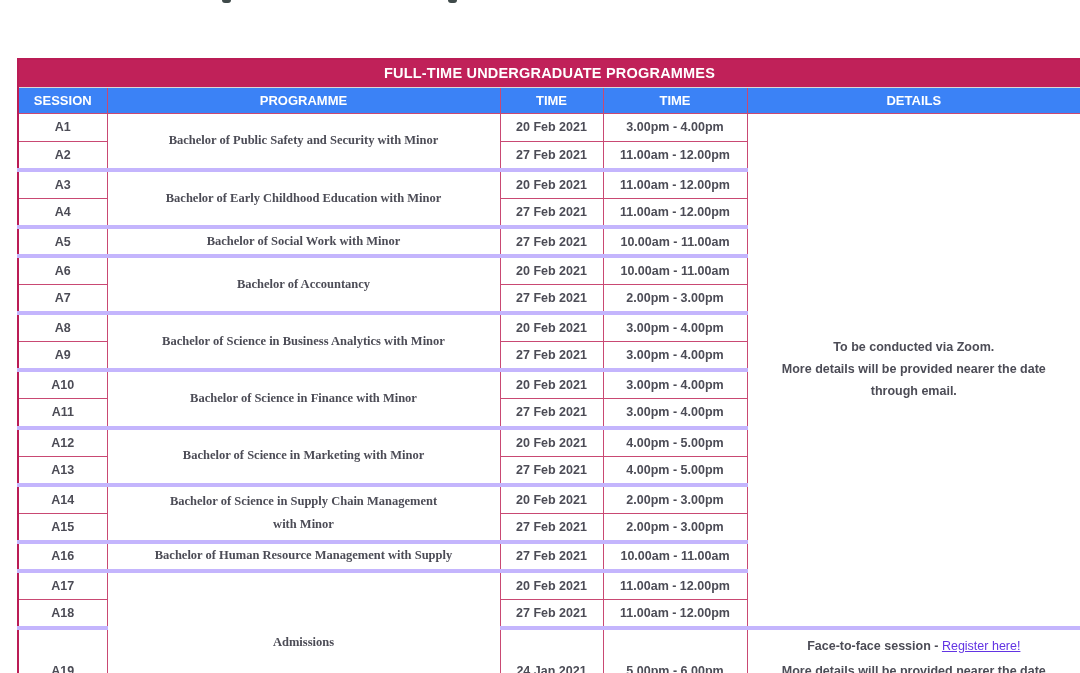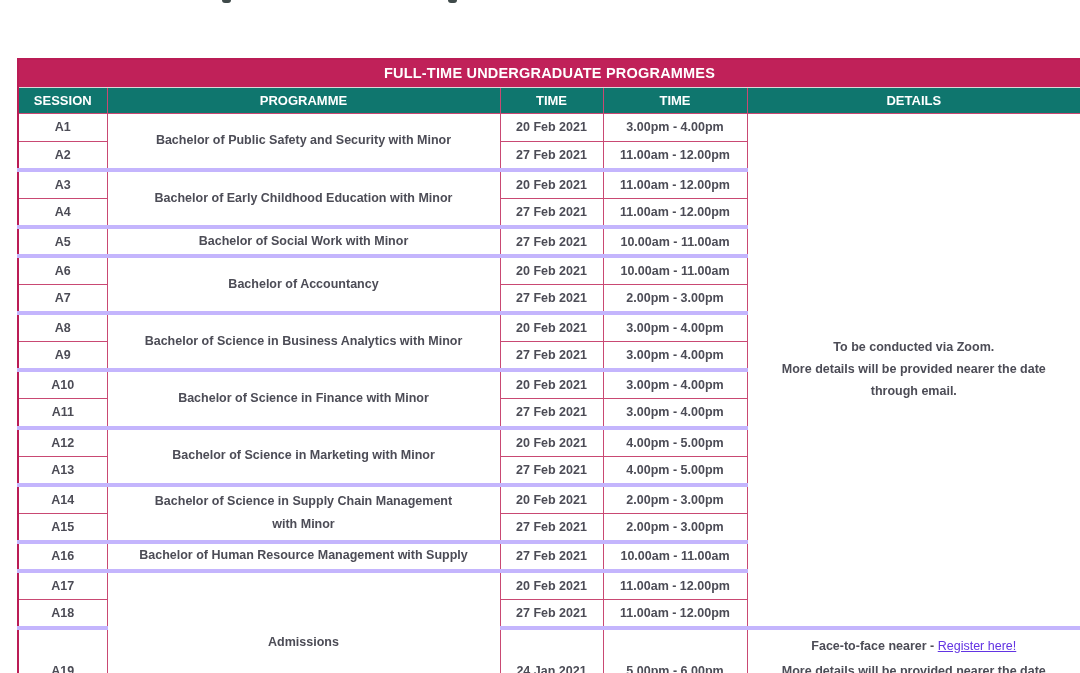--- a/index.html
+++ b/index.html
@@ -30,35 +30,35 @@
   td, th { border: 1px solid #c94973; padding: 0 4px; }
 
   tr.title-row td {
     background: #c02159; color: #ffffff;
     font-size: 14.5px; font-weight: bold;
     text-align: center; height: 28px;
     letter-spacing: .2px;
     border-bottom: 1px solid #d9d9d9;
   }
   tr.colhead-row th {
-    background: #0f766e; color: #ffffff;
+    background: #3b82f6; color: #ffffff;
     font-size: 13px; font-weight: bold;
     text-align: center; height: 26px;
   }
 
   tbody tr { height: 28.6px; }
   tbody tr.tall { height: 86px; }
   tbody td {
     font-size: 12.5px; font-weight: bold;
     color: #4c4c56; text-align: center;
     vertical-align: middle;
   }
   tr.group-start td { border-top: 4px solid #c4b5fd; }
 
-  td.programme-cell { white-space: pre-line; line-height: 1.9; }
+  td.programme-cell { white-space: pre-line; line-height: 1.9; font-family: Liberation Serif, serif; }
   td.details-cell .dline { line-height: 1.75; white-space: nowrap; }
   td.details-a19 .dline { line-height: 2; white-space: nowrap; }
 
   a.register-link {
     color: #6234e3; font-weight: normal;
     text-decoration: underline; cursor: pointer;
   }
 </style>
 </head>
 <body>
@@ -191,19 +191,19 @@
     <tr>
       <td>A18</td>
       <td>27 Feb 2021</td>
       <td>11.00am - 12.00pm</td>
     </tr>
     <tr class="group-start tall">
       <td>A19</td>
       <td>24 Jan 2021</td>
       <td>5.00pm - 6.00pm</td>
       <td class="details-a19">
-        <div class="dline"><span>Face-to-face nearer - </span><a class="register-link" href="#">Register here!</a></div>
+        <div class="dline"><span>Face-to-face session - </span><a class="register-link" href="#">Register here!</a></div>
         <div class="dline">More details will be provided nearer the date</div>
         <div class="dline">through email.</div>
       </td>
     </tr>
   </tbody>
 </table>
 
 </body></html>

